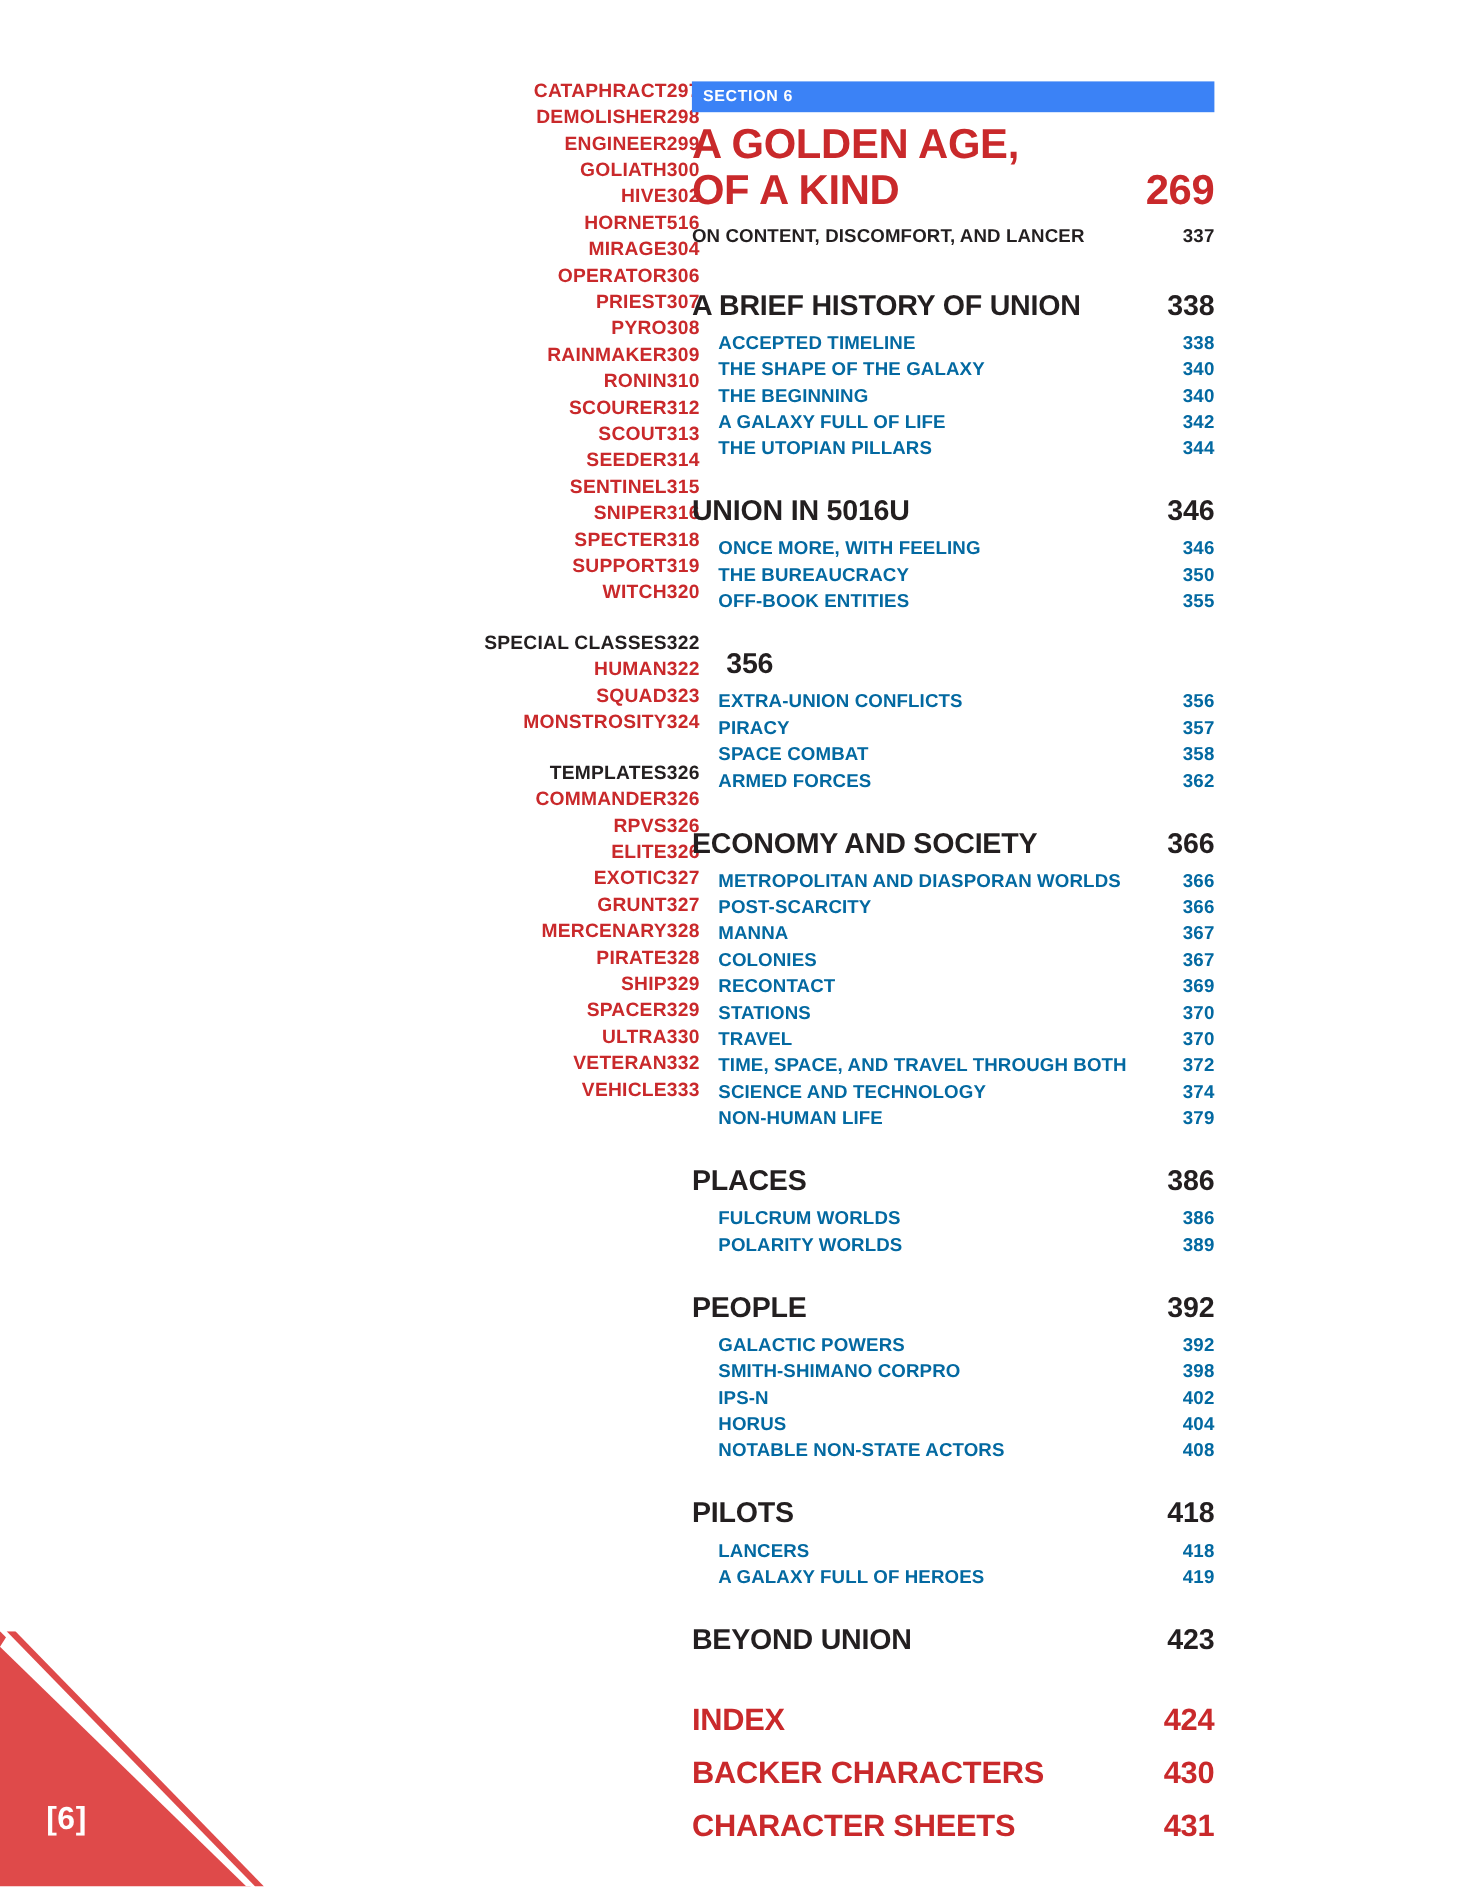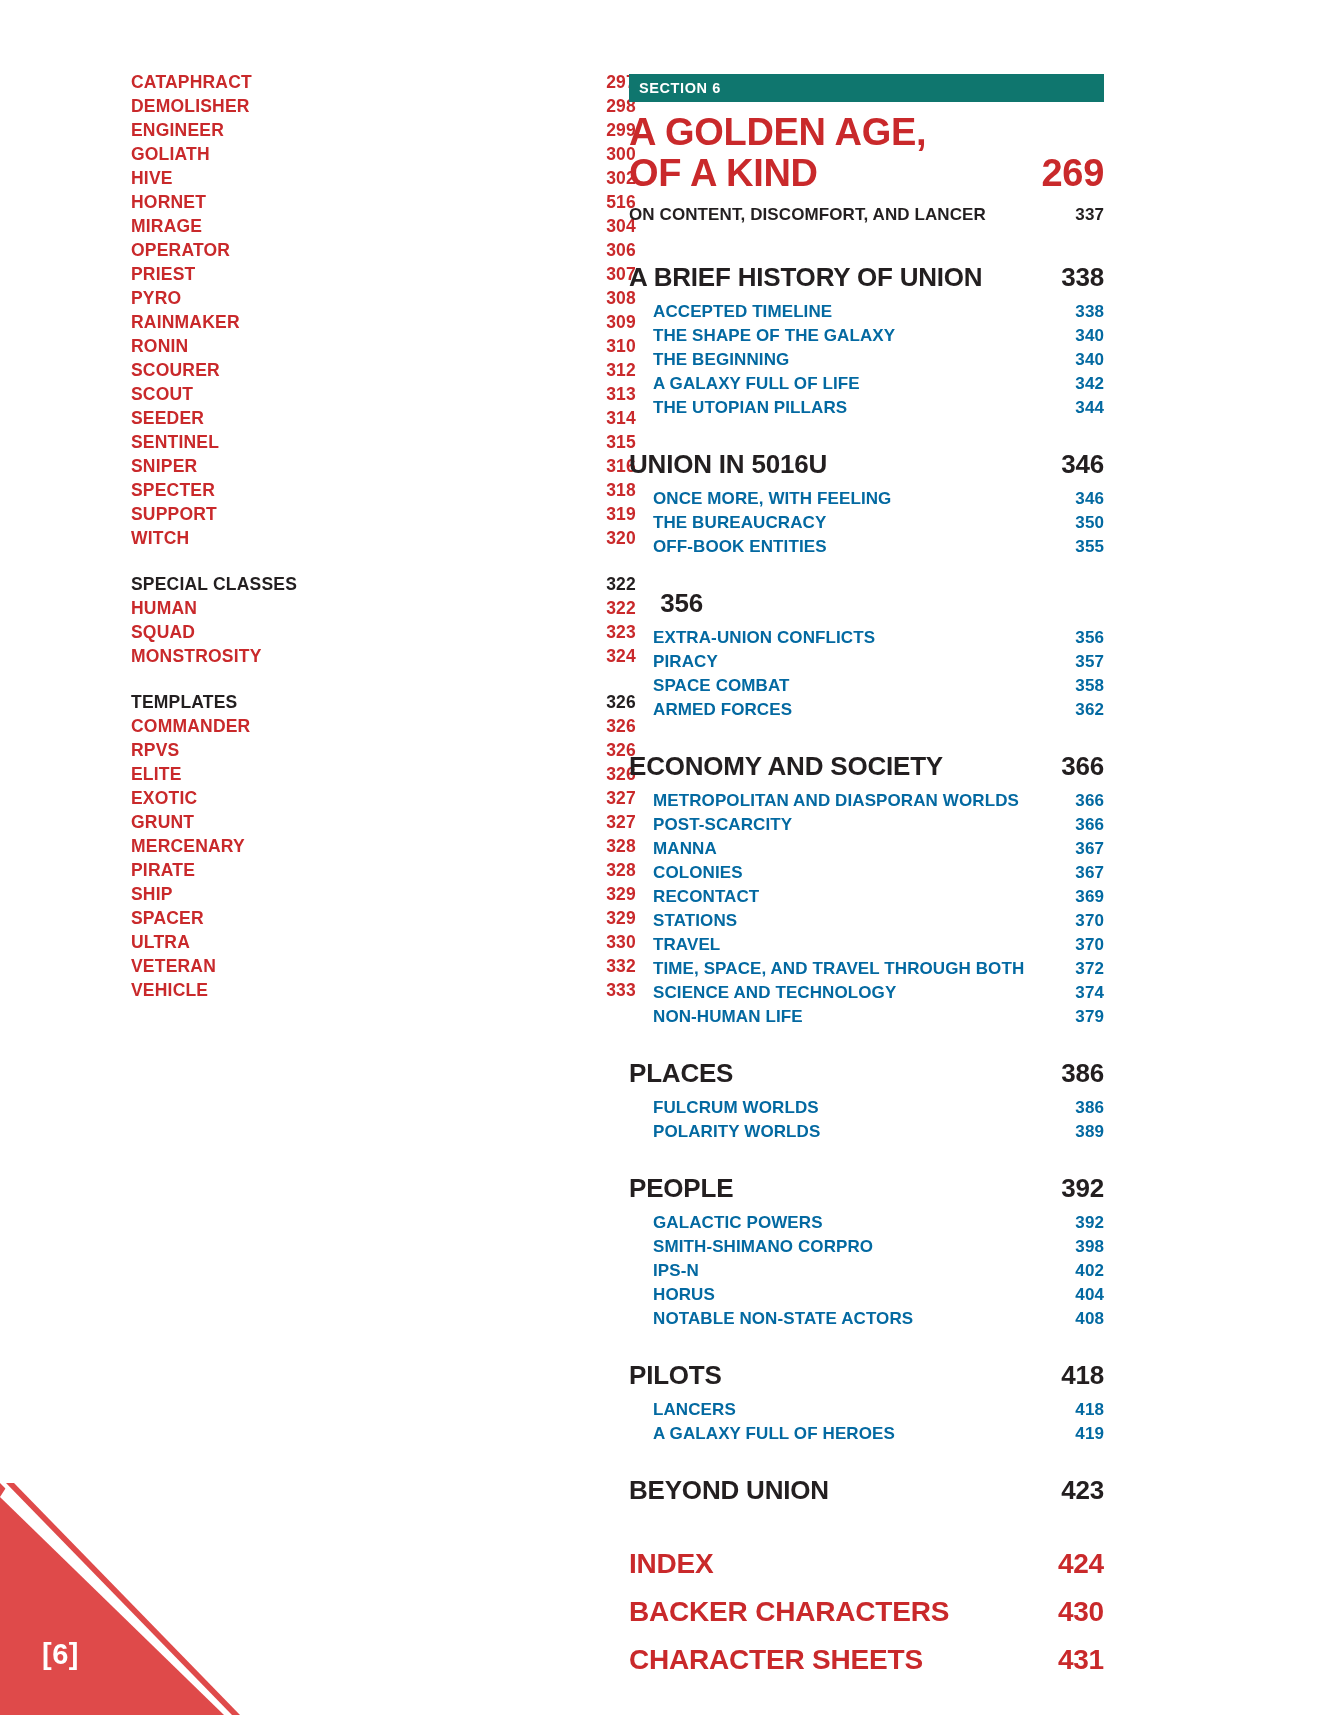--- a/index.html
+++ b/index.html
@@ -24,21 +24,21 @@
   
   .left-col {
     position: absolute;
     left: 131px;
     top: 74px;
     width: 505px;
   }
   .toc-row {
     display: flex;
     align-items: baseline;
-    justify-content: space-between;
+    justify-content: flex-end;
     line-height: 1.0;
     height: 24px;
   }
   .toc-row .label {
     font-size: 17.5px;
     font-weight: bold;
     letter-spacing: 0.2px;
     white-space: nowrap;
   }
   .toc-row .page-num {
@@ -53,21 +53,21 @@
 
   
   .right-col {
     position: absolute;
     left: 629px;
     top: 74px;
     width: 475px;
   }
 
   .section-banner {
-    background: #0f766e;
+    background: #3b82f6;
     color: #ffffff;
     font-size: 14.5px;
     font-weight: bold;
     letter-spacing: 0.6px;
     padding: 6px 10px 7px 10px;
     box-sizing: border-box;
     width: 475px;
     height: 28px;
     line-height: 16px;
   }

